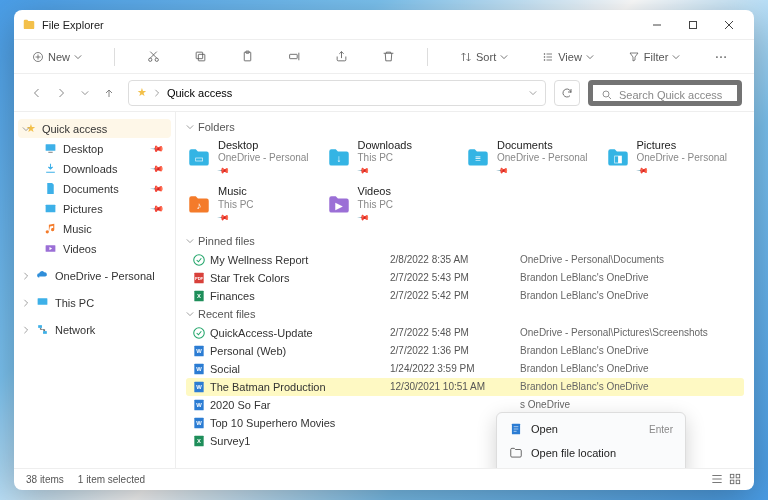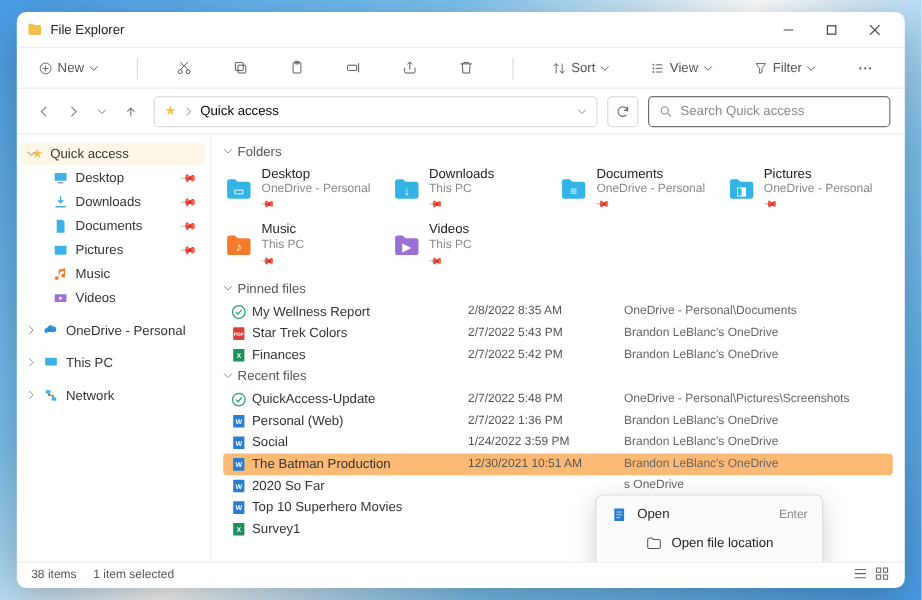--- a/index.html
+++ b/index.html
@@ -14,46 +14,46 @@
 .tb-btn { display: flex; align-items: center; gap: 4px; padding: 4px 6px; border-radius: 4px; font-size: 11px; color: #555; }
 .tb-btn svg, .nav-btn svg { flex-shrink: 0; }
 .tb-sep { width: 1px; height: 18px; background: #ddd; margin: 0 4px; }
 .nav { height: 38px; display: flex; align-items: center; padding: 0 12px; gap: 8px; border-bottom: 1px solid #eee; }
 .nav-btns { display: flex; gap: 2px; }
 .nav-btn { width: 22px; height: 22px; display: flex; align-items: center; justify-content: center; color: #777; border-radius: 4px; }
 .breadcrumb { flex: 1; height: 26px; border: 1px solid #ddd; border-radius: 4px; display: flex; align-items: center; padding: 0 8px; gap: 6px; font-size: 11px; }
 .breadcrumb .star { color: #f3c04a; }
 .breadcrumb .spacer { flex: 1; }
 .refresh { width: 26px; height: 26px; border: 1px solid #ddd; border-radius: 4px; display: flex; align-items: center; justify-content: center; color: #666; }
-.search { width: 202px; height: 26px; border: 1px solid #737373; border-radius: 4px; display: flex; align-items: center; padding: 0 8px; gap: 6px; color: #888; font-size: 11px; }
+.search { width: 154px; height: 26px; border: 5px solid #737373; border-radius: 4px; display: flex; align-items: flex-end; padding: 0 8px; gap: 6px; color: #888; font-size: 11px; }
 .body { flex: 1; display: flex; overflow: hidden; }
 .sidebar { width: 162px; border-right: 1px solid #eee; padding: 6px 0; overflow: hidden; }
 .sb-item { display: flex; align-items: center; gap: 6px; padding: 3px 8px 3px 18px; font-size: 11px; color: #333; border-radius: 4px; margin: 1px 4px; position: relative; }
 .sb-item.top { padding-left: 8px; background: #fef7e8; }
 .sb-item.sub { padding-left: 26px; }
 .sb-item.spacer { height: 6px; }
 .sb-item .chev { position: absolute; left: 4px; color: #888; }
 .sb-item .pin { margin-left: auto; color: #bbb; font-size: 9px; transform: rotate(45deg); }
 .content { flex: 1; overflow: hidden; padding: 6px 10px 0 10px; position: relative; }
 .section-hdr { display: flex; align-items: center; gap: 4px; font-size: 11px; color: #555; padding: 3px 0 4px 0; }
 .section-hdr .chev { color: #888; }
 .folders-grid { display: grid; grid-template-columns: repeat(4, 1fr); gap: 4px 0; margin-bottom: 6px; }
 .folder-cell { display: flex; align-items: center; gap: 6px; padding: 2px 0; }
 .folder-cell .fi { width: 26px; height: 26px; display: flex; align-items: center; justify-content: center; }
 .folder-cell .txt { line-height: 1.2; }
 .folder-cell .fname { font-size: 11px; color: #222; }
 .folder-cell .fsub { font-size: 10px; color: #888; }
 .folder-cell .fpin { font-size: 8px; color: #bbb; transform: rotate(45deg); display: inline-block; margin-top: 1px; }
 .file-row { display: grid; grid-template-columns: 22px 180px 130px 1fr; align-items: center; font-size: 11px; color: #333; padding: 2px 2px; border-radius: 3px; }
-.file-row.selected { background: #fdba74; }
+.file-row.selected { background: #fef9c3; }
 .file-row .fi { display: flex; align-items: center; justify-content: center; }
 .file-row .loc { color: #666; font-size: 10px; overflow: hidden; text-overflow: ellipsis; white-space: nowrap; }
 .file-row .dt { color: #555; font-size: 10px; }
 .context-menu { position: absolute; left: 320px; top: 300px; width: 190px; background: #fafbfc; border: 1px solid #ddd; border-radius: 6px; box-shadow: 0 6px 20px rgba(0,0,0,0.18); padding: 4px; z-index: 100; }
-.cm-item { display: flex; align-items: center; gap: 8px; padding: 5px 8px; font-size: 11px; color: #222; border-radius: 4px; justify-content: center; }
+.cm-item { display: flex; align-items: center; gap: 8px; padding: 5px 8px; font-size: 11px; color: #222; border-radius: 4px; }
 .cm-item .hint { margin-left: auto; color: #888; font-size: 10px; }
 .cm-item svg { flex-shrink: 0; }
 .statusbar { height: 22px; border-top: 1px solid #eee; display: flex; align-items: center; padding: 0 12px; font-size: 10px; color: #555; gap: 14px; }
 .statusbar .sp { flex: 1; }
 .view-toggle { display: flex; gap: 4px; color: #666; }
 </style>
 </head>
 <body>
 
 <div class="window">

